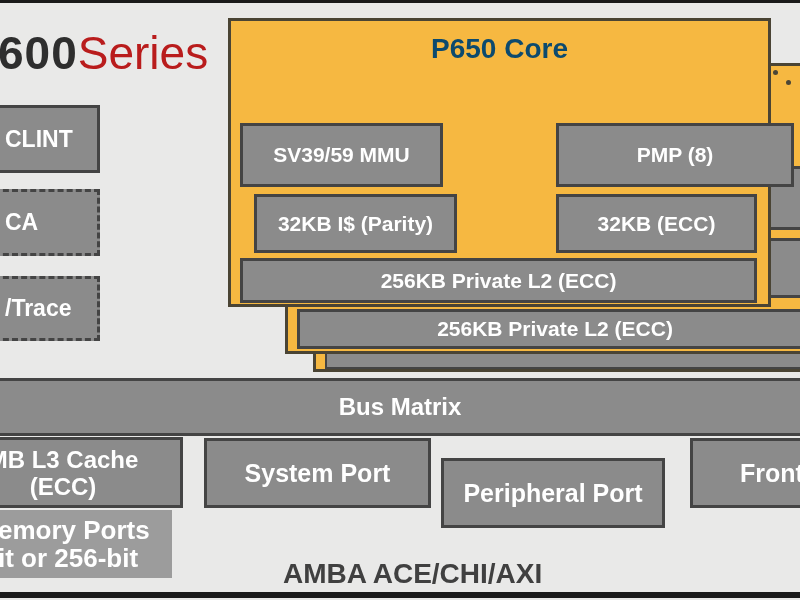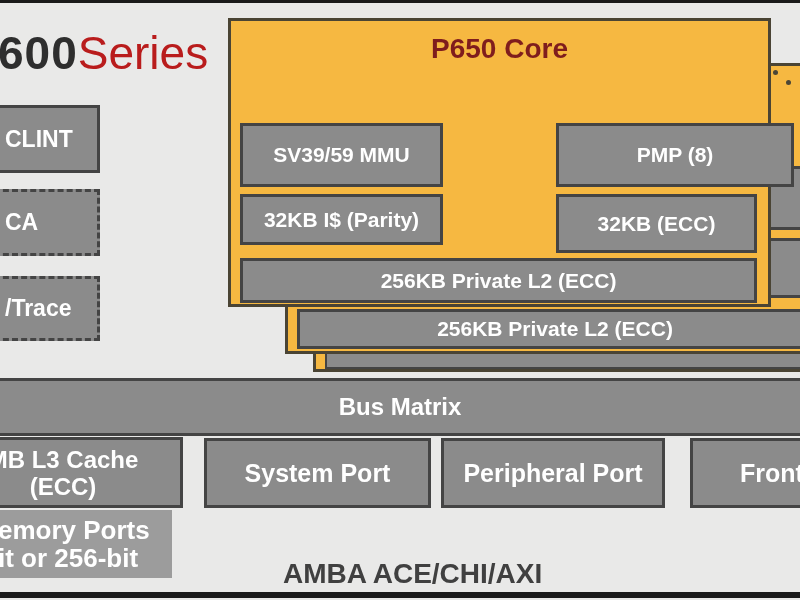--- a/index.html
+++ b/index.html
@@ -10,21 +10,21 @@
   .abs{position:absolute;box-sizing:border-box;}
   .frame{background:#1a1a1a;}
   .graybox{
     background:#8b8b8b;border:3px solid #444444;color:#ffffff;font-weight:bold;
     display:flex;align-items:center;justify-content:center;text-align:center;
   }
   .dashedbox{border-style:dashed;}
   .leftlabel{justify-content:flex-start;padding-left:72px;}
   .yellowbox{background:#f6b841;border:3px solid #4a4434;}
   .coretitle{
-    position:absolute;left:0;right:0;top:12px;text-align:center;color:#7f1d1d;
+    position:absolute;left:0;right:0;top:12px;text-align:center;color:#0c4a6e;
     font-weight:bold;font-size:28px;line-height:31px;
   }
   .subblock{font-size:21px;}
   .portlabel{font-size:25px;}
   .dot{position:absolute;width:5px;height:5px;border-radius:50%;background:#4b4636;}
   .title600{font-size:46px;color:#2e2e2e;white-space:nowrap;}
   .title600 .num{font-weight:bold;letter-spacing:1px;}
   .title600 .word{font-weight:normal;color:#b91c1c;}
   .memorybox{
     background:#9c9c9c;color:#ffffff;font-weight:bold;font-size:26px;line-height:28px;
@@ -72,21 +72,21 @@
   <div class="abs yellowbox" style="left:228px;top:18px;width:543px;height:289px;">
     <div class="coretitle">
       <div>P650 Core</div>
     </div>
     <div class="abs graybox subblock" style="left:9px;top:102px;width:203px;height:64px;">
       <span>SV39/59 MMU</span>
     </div>
     <div class="abs graybox subblock" style="left:325px;top:102px;width:238px;height:64px;">
       <span>PMP (8)</span>
     </div>
-    <div class="abs graybox subblock" style="left:9px;top:173px;width:203px;height:51px;">
+    <div class="abs graybox subblock" style="left:23px;top:173px;width:203px;height:59px;">
       <span>32KB I$ (Parity)</span>
     </div>
     <div class="abs graybox subblock" style="left:325px;top:173px;width:201px;height:59px;">
       <span>32KB (ECC)</span>
     </div>
     <div class="abs graybox subblock" style="left:9px;top:237px;width:517px;height:45px;">
       <span>256KB Private L2 (ECC)</span>
     </div>
   </div>
 
@@ -94,21 +94,21 @@
     <span>Bus Matrix</span>
   </div>
 
   <div class="abs graybox" style="left:-57px;top:437px;width:240px;height:71px;font-size:24px;line-height:27px;flex-direction:column;">
     <div>MB L3 Cache</div>
     <div>(ECC)</div>
   </div>
   <div class="abs graybox portlabel" style="left:204px;top:438px;width:227px;height:70px;">
     <span>System Port</span>
   </div>
-  <div class="abs graybox portlabel" style="left:441px;top:438px;width:224px;height:70px;">
+  <div class="abs graybox portlabel" style="left:441px;top:458px;width:224px;height:70px;">
     <span>Peripheral Port</span>
   </div>
   <div class="abs graybox portlabel" style="left:690px;top:438px;width:222px;height:70px;justify-content:flex-start;padding-left:47px;">
     <span>Front</span>
   </div>
 
   <div class="abs memorybox" style="left:-105px;top:510px;width:277px;height:68px;">
     <div>emory Ports</div>
     <div>it or 256-bit</div>
   </div>

